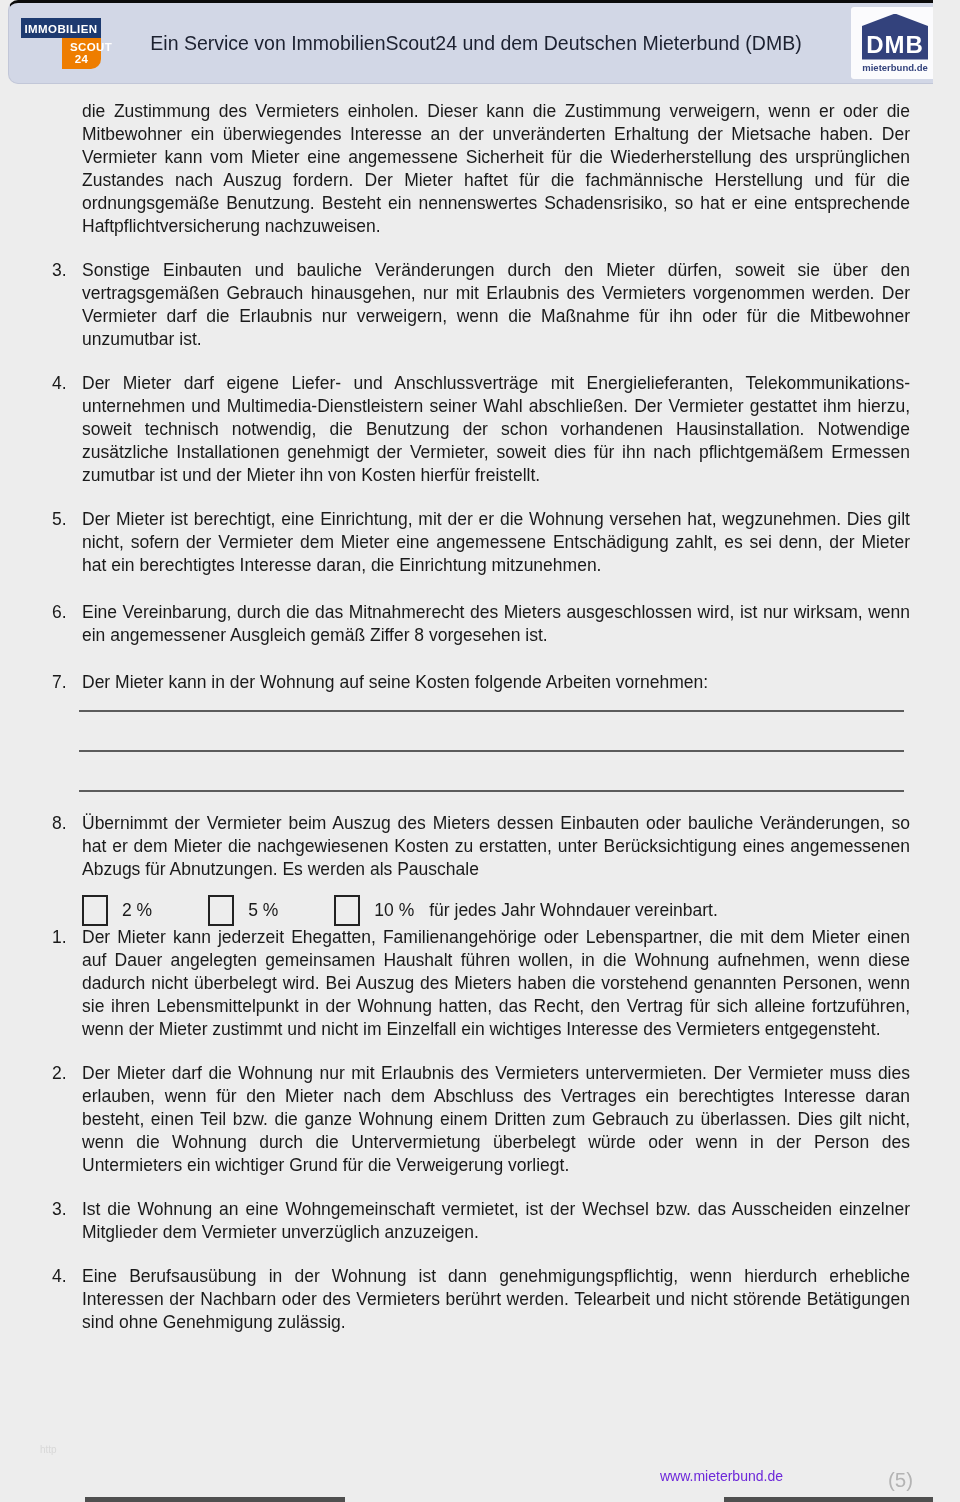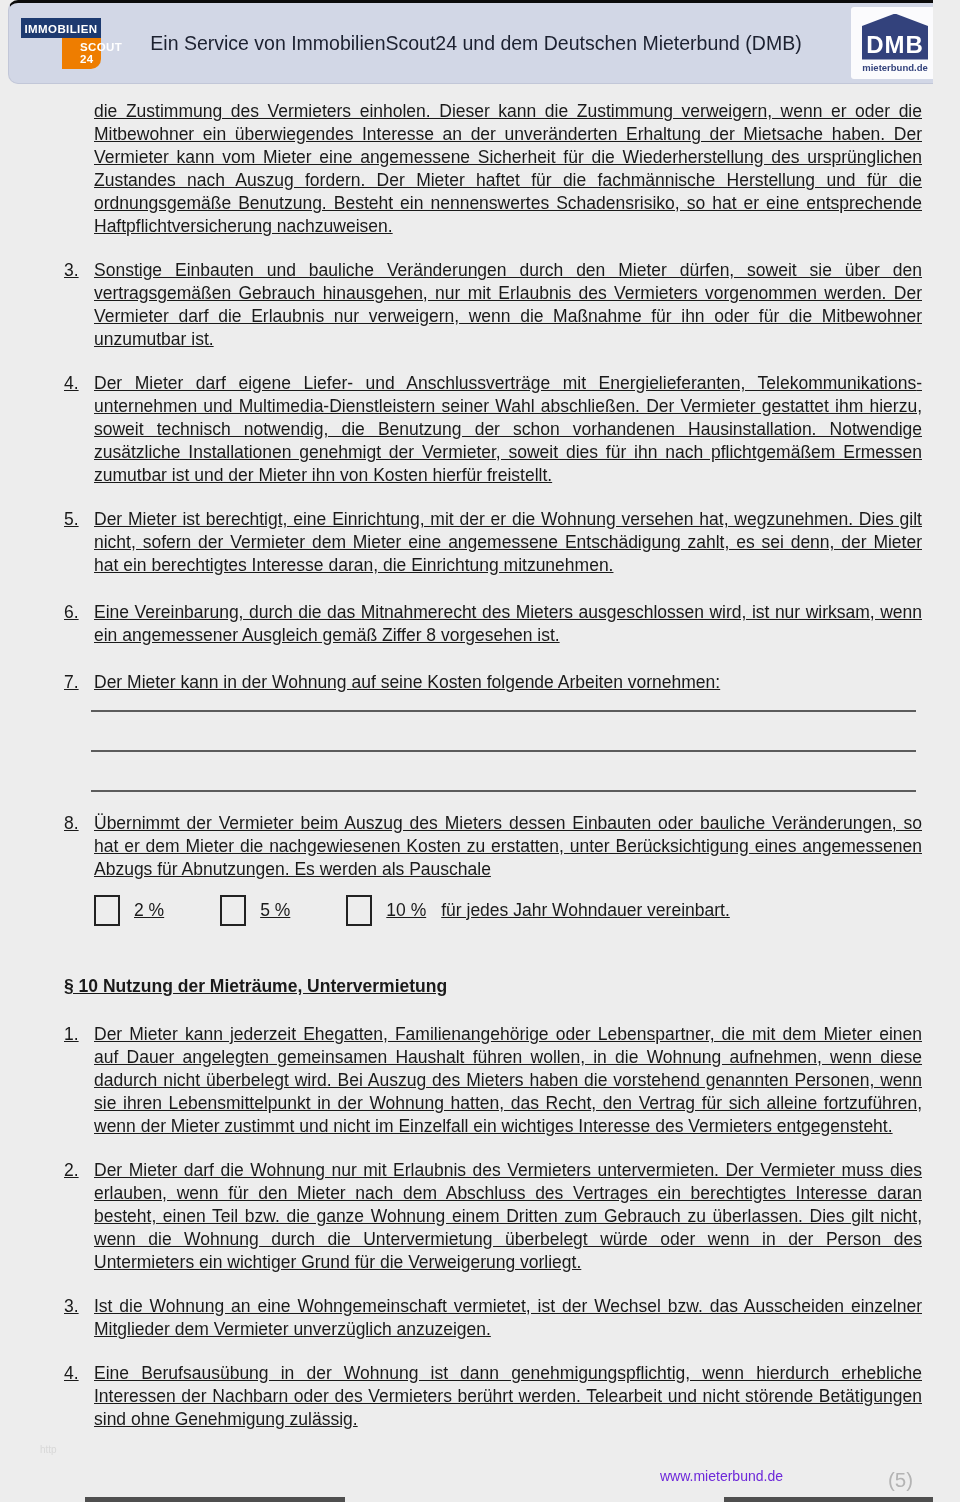--- a/index.html
+++ b/index.html
@@ -8,32 +8,32 @@
 
   
   .header{position:absolute;left:8px;top:0;width:944px;height:84px;box-sizing:border-box;
           background:#d2d7e6;border-radius:10px;border-top:3px solid #0b0b0b;
           border-left:1px solid #c2c7d8;border-right:1px solid #c2c7d8;border-bottom:1px solid #c2c7d8;
           display:flex;align-items:center;padding:0 12px;}
   .is24{width:80px;flex:none;}
   .is24 .t{background:#1d3a70;color:#fff;font-weight:bold;font-size:11.5px;text-align:center;
            padding:5px 2px 3px;letter-spacing:.4px;}
   .is24 .b{background:#ee7d00;color:#fff;font-weight:bold;font-size:11.5px;text-align:center;
-           padding:3px 18px 4px;border-radius:0 0 10px 0;letter-spacing:.4px;margin-left:41px;}
+           padding:3px 8px 4px;border-radius:0 0 10px 0;letter-spacing:.4px;margin-left:41px;}
   .title{flex:1;text-align:center;font-size:19.5px;color:#1c2130;padding:0 8px;}
   .dmb{width:88px;height:72px;flex:none;background:#fbfbfd;border-radius:3px;
        display:flex;flex-direction:column;align-items:center;justify-content:center;gap:2px;}
   .dmb-house{width:66px;height:46px;background:#33427c;
              clip-path:polygon(0 27%,50% 0,100% 27%,100% 100%,0 100%);
              display:flex;align-items:flex-end;justify-content:center;}
   .dmb-house span{color:#fff;font-weight:bold;font-size:24px;line-height:31px;letter-spacing:1px;}
   .dmb-sub{color:#33427c;font-size:9.5px;font-weight:bold;}
 
   
-  .content{position:absolute;left:64px;top:100px;width:858px;text-decoration:underline;}
+  .content{position:absolute;left:52px;top:100px;width:858px;}
   .item{display:flex;margin-bottom:21px;}
   .num{width:30px;flex:none;font-size:17.5px;line-height:23px;}
   .txt{flex:1;font-size:17.5px;line-height:23px;text-align:justify;}
   .gap24{margin-bottom:24px;}
   .blanks{margin:16px 0 0 27px;}
   .blank-line{width:825px;height:2px;background:#5c5c5c;margin-bottom:38px;}
   .item8{margin-top:20px;margin-bottom:0;}
   .cbrow{display:flex;align-items:center;margin:14px 0 0 30px;font-size:17.5px;}
   .cbgroup{display:flex;align-items:center;margin-right:56px;}
   .cbgroup:last-of-type{margin-right:0;}
@@ -120,21 +120,20 @@
         <span class="cb"></span>
         <span>5 %</span>
       </div>
       <div class="cbgroup">
         <span class="cb"></span>
         <span>10 %</span>
       </div>
       <span class="cbsuffix">für jedes Jahr Wohndauer vereinbart.</span>
     </div>
 
-    <div class="heading">§ 10 Nutzung der Mieträume, Untervermietung</div>
 
     <div class="item">
       <span class="num">1.</span>
       <div class="txt">Der Mieter kann jederzeit Ehegatten, Familienangehörige oder Lebenspartner, die mit dem Mieter einen auf Dauer angelegten gemeinsamen Haushalt führen wollen, in die Wohnung aufnehmen, wenn diese dadurch nicht überbelegt wird. Bei Auszug des Mieters haben die vorstehend genannten Personen, wenn sie ihren Lebensmittelpunkt in der Wohnung hatten, das Recht, den Vertrag für sich alleine fortzuführen, wenn der Mieter zustimmt und nicht im Einzelfall ein wichtiges Interesse des Vermieters entgegensteht.</div>
     </div>
 
     <div class="item">
       <span class="num">2.</span>
       <div class="txt">Der Mieter darf die Wohnung nur mit Erlaubnis des Vermieters untervermieten. Der Vermieter muss dies erlauben, wenn für den Mieter nach dem Abschluss des Vertrages ein berechtigtes Interesse daran besteht, einen Teil bzw. die ganze Wohnung einem Dritten zum Gebrauch zu überlassen. Dies gilt nicht, wenn die Wohnung durch die Untervermietung überbelegt würde oder wenn in der Person des Untermieters ein wichtiger Grund für die Verweigerung vorliegt.</div>
     </div>

